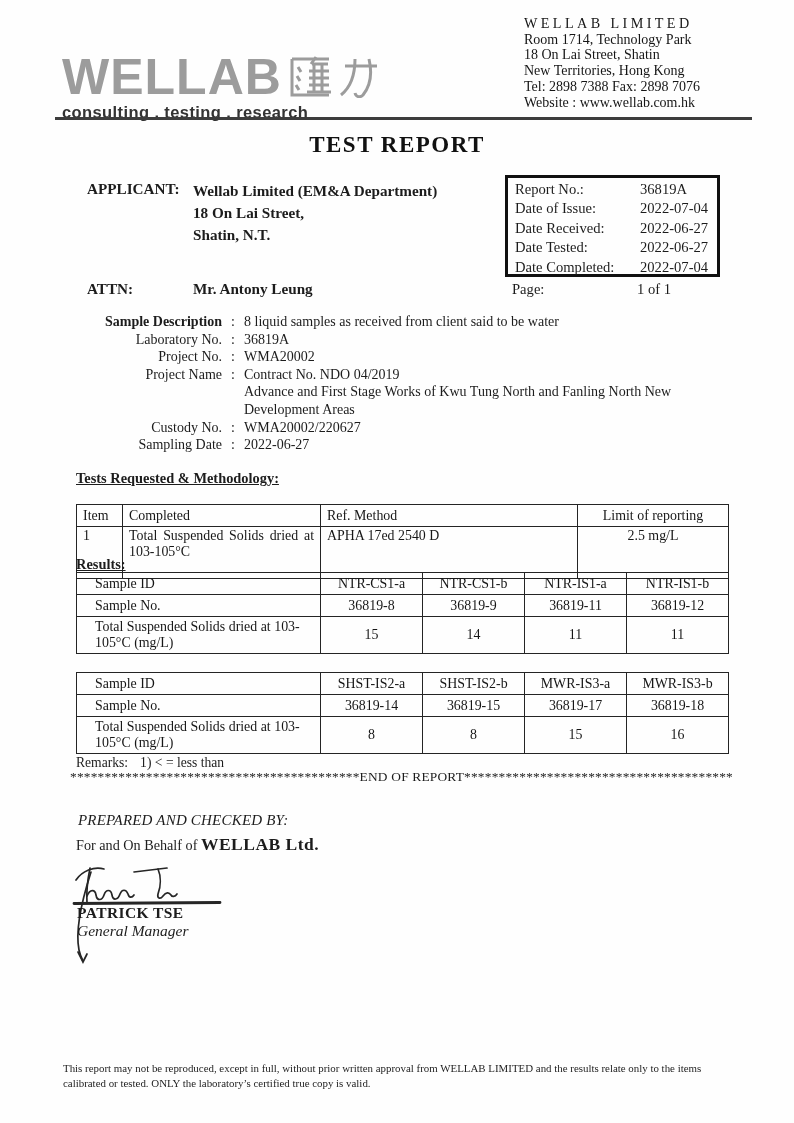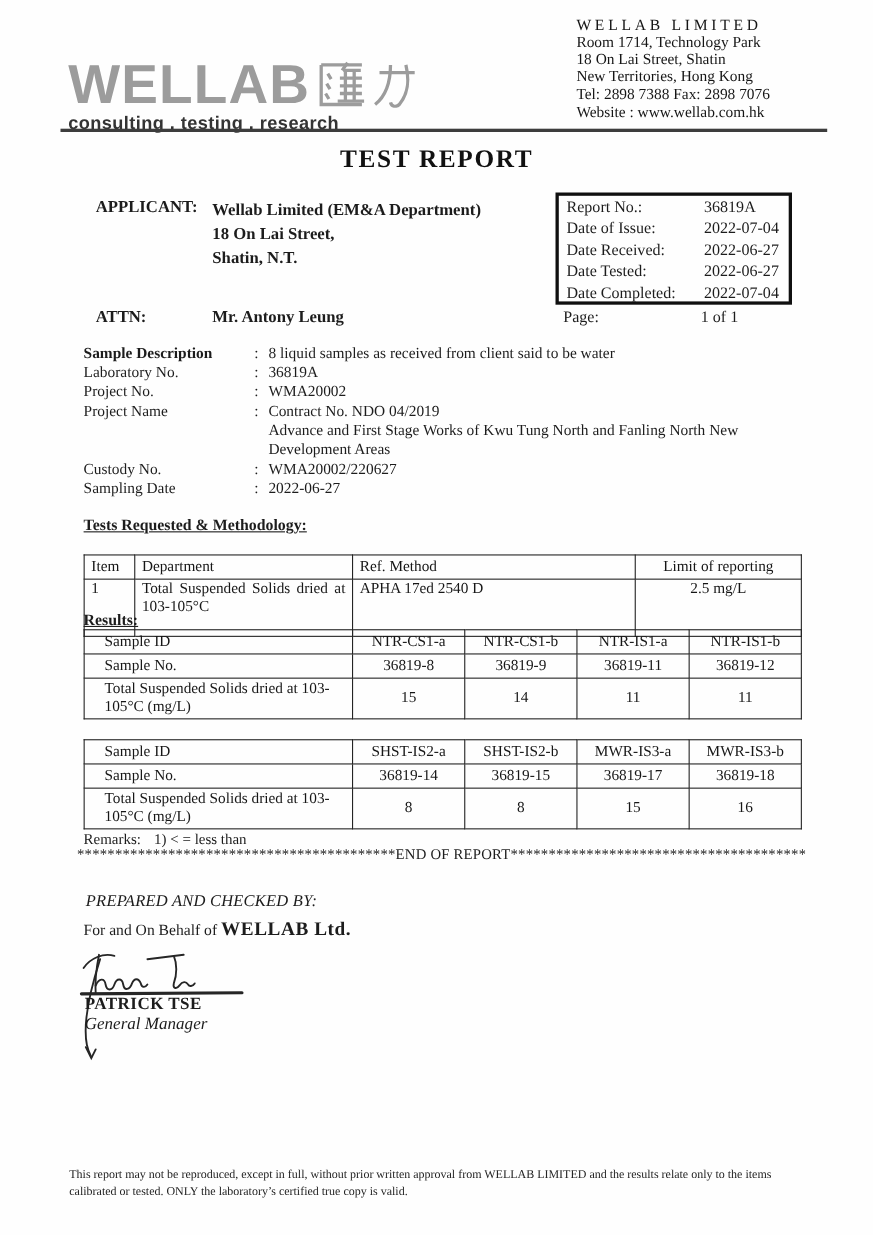--- a/index.html
+++ b/index.html
@@ -37,21 +37,21 @@
   .report-box { left:505px; top:175px; width:215px; height:102px;
     border:3px solid #101010; padding:2px 0 0 7px; }
   .report-box .row { display:flex; line-height:19.4px; font-size:14.6px; }
   .report-box .lbl { width:125px; }
   .page-row { left:512px; top:281px; display:flex; font-size:14.6px; }
   .page-row .lbl { width:125px; }
 
   
   .sample-info { left:76px; top:313px; width:660px; font-size:14px; line-height:17.6px; }
   .sample-info .row { display:flex; }
-  .sample-info .lbl { width:146px; }
+  .sample-info .lbl { width:146px; text-align:right; }
   .sample-info .lbl.bold { font-weight:bold; }
   .sample-info .colon { width:22px; text-align:center; }
   .sample-info .val { flex:1; }
 
   
   .sec-heading { font-weight:bold; font-size:14.4px; text-decoration:underline; }
   .tests-heading { left:76px; top:470px; }
   .results-heading { left:76px; top:556px; }
 
   
@@ -204,21 +204,21 @@
   <table class="abs tests-table">
     <colgroup>
         <col style="width:46px">
         <col style="width:198px">
         <col style="width:257px">
         <col style="width:151px">
       </colgroup>
     <thead>
       <tr>
         <th>Item</th>
-        <th>Department</th>
+        <th>Completed</th>
         <th>Ref. Method</th>
         <th class="c">Limit of reporting</th>
       </tr>
     </thead>
     <tbody>
       <tr>
         <td>1</td>
         <td class="justify">Total Suspended Solids dried at 103-105°C</td>
         <td>APHA 17ed 2540 D</td>
         <td class="c">2.5 mg/L</td>

